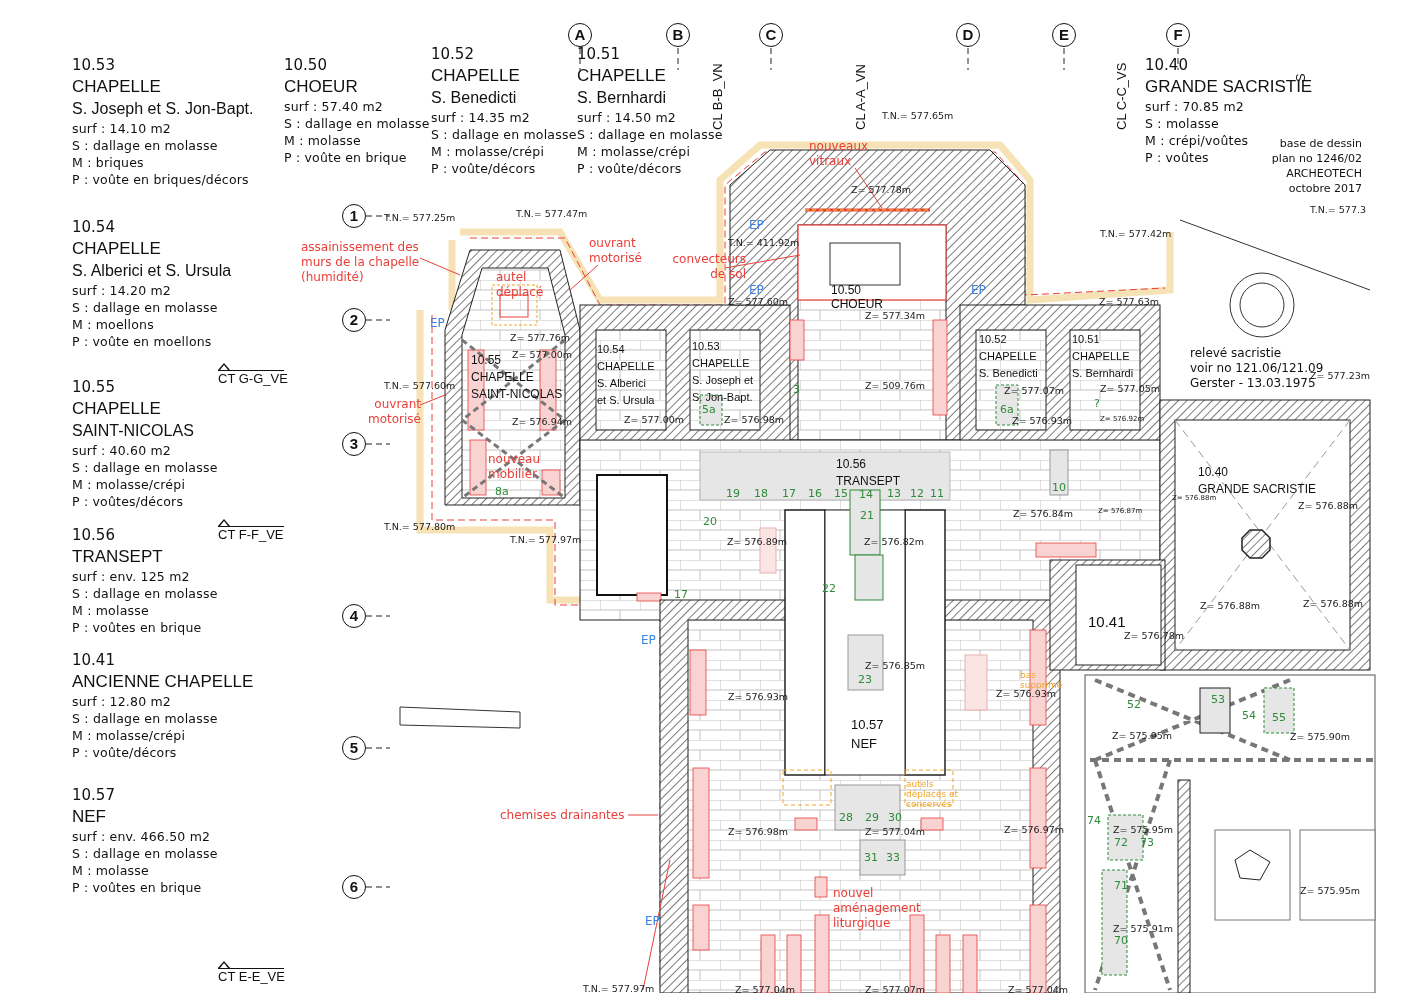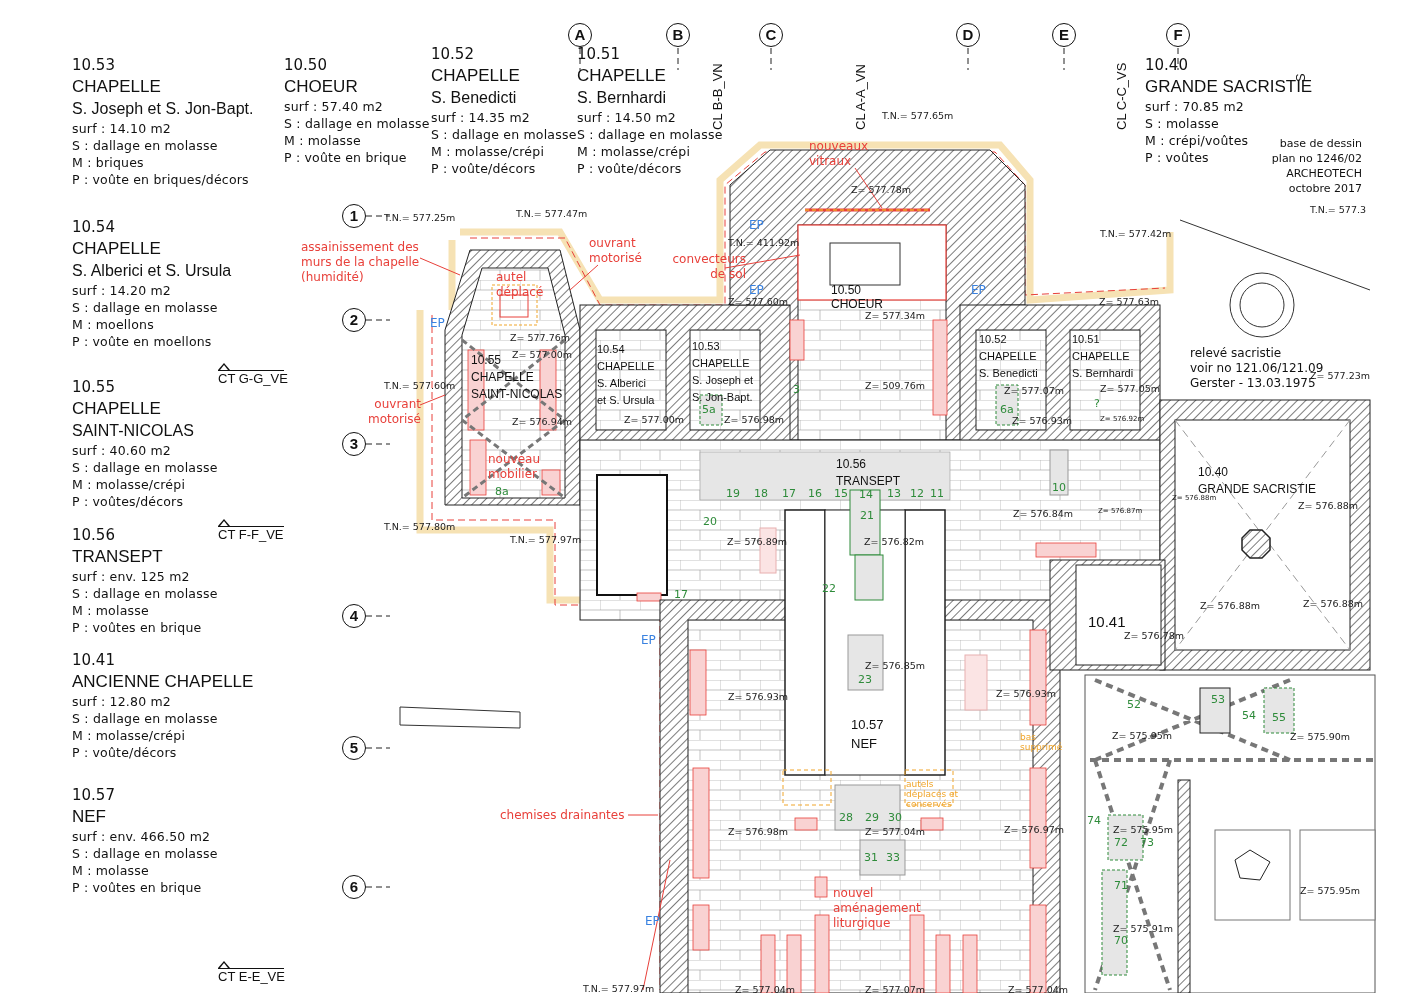--- a/index.html
+++ b/index.html
@@ -309,21 +309,21 @@
 <div class="note red" style="left:301px;top:240px;width:122px">assainissement des murs de la chapelle (humidité)</div>
 <div class="note red" style="left:589px;top:236px;width:60px">ouvrant motorisé</div>
 <div class="note red" style="left:365px;top:397px;width:56px;text-align:right">ouvrant motorisé</div>
 <div class="note red" style="left:660px;top:252px;width:86px;text-align:right">convecteurs de sol</div>
 <div class="note red" style="left:809px;top:139px;width:70px">nouveaux vitraux</div>
 <div class="note red" style="left:496px;top:270px;width:50px">autel déplacé</div>
 <div class="note red" style="left:488px;top:452px;width:56px">nouveau mobilier</div>
 <div class="note red" style="left:500px;top:808px;white-space:nowrap">chemises drainantes</div>
 <div class="note red" style="left:833px;top:886px;width:95px">nouvel aménagement liturgique</div>
 <div class="note orange" style="left:906px;top:779px;width:55px">autels déplacés et conservés</div>
-<div class="note orange" style="left:1020px;top:732px;width:56px">bas supprimé</div>
+<div class="note orange" style="left:1020px;top:670px;width:56px">bas supprimé</div>
 
 <div class="note blue" style="left:430px;top:316px">EP</div>
 <div class="note blue" style="left:749px;top:218px">EP</div>
 <div class="note blue" style="left:749px;top:283px">EP</div>
 <div class="note blue" style="left:971px;top:283px">EP</div>
 <div class="note blue" style="left:641px;top:633px">EP</div>
 <div class="note blue" style="left:645px;top:914px">EP</div>
 
 <div class="plan-label" style="left:831px;top:283px">10.50</div>
 <div class="plan-label" style="left:831px;top:297px">CHOEUR</div>

